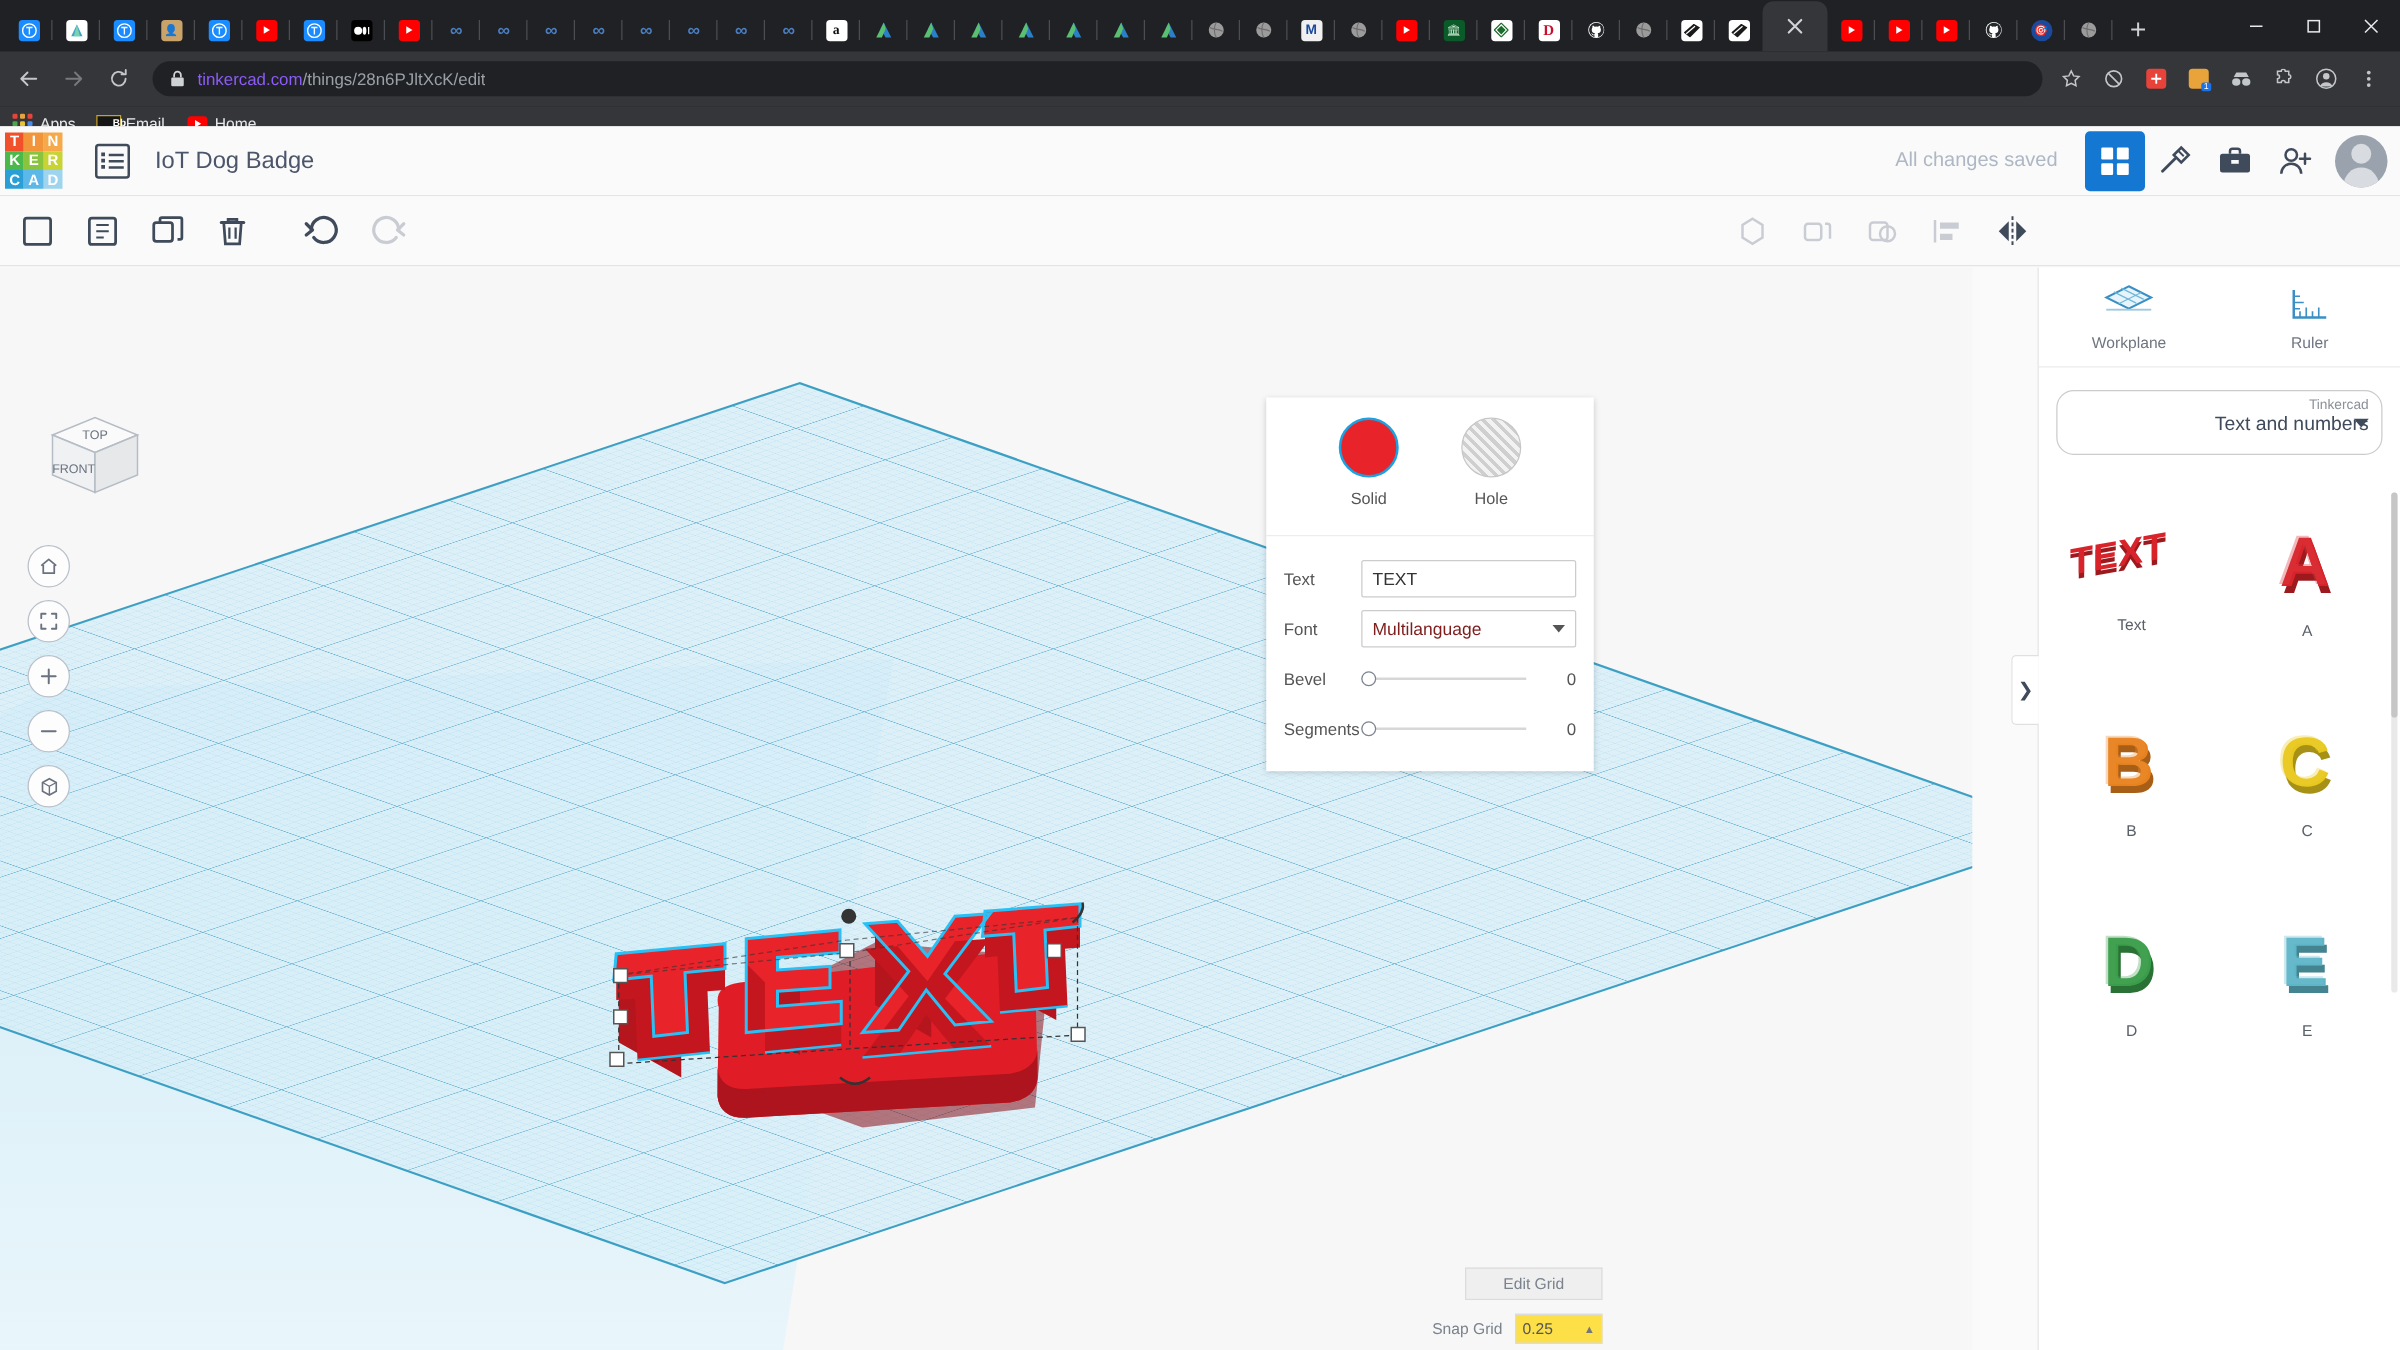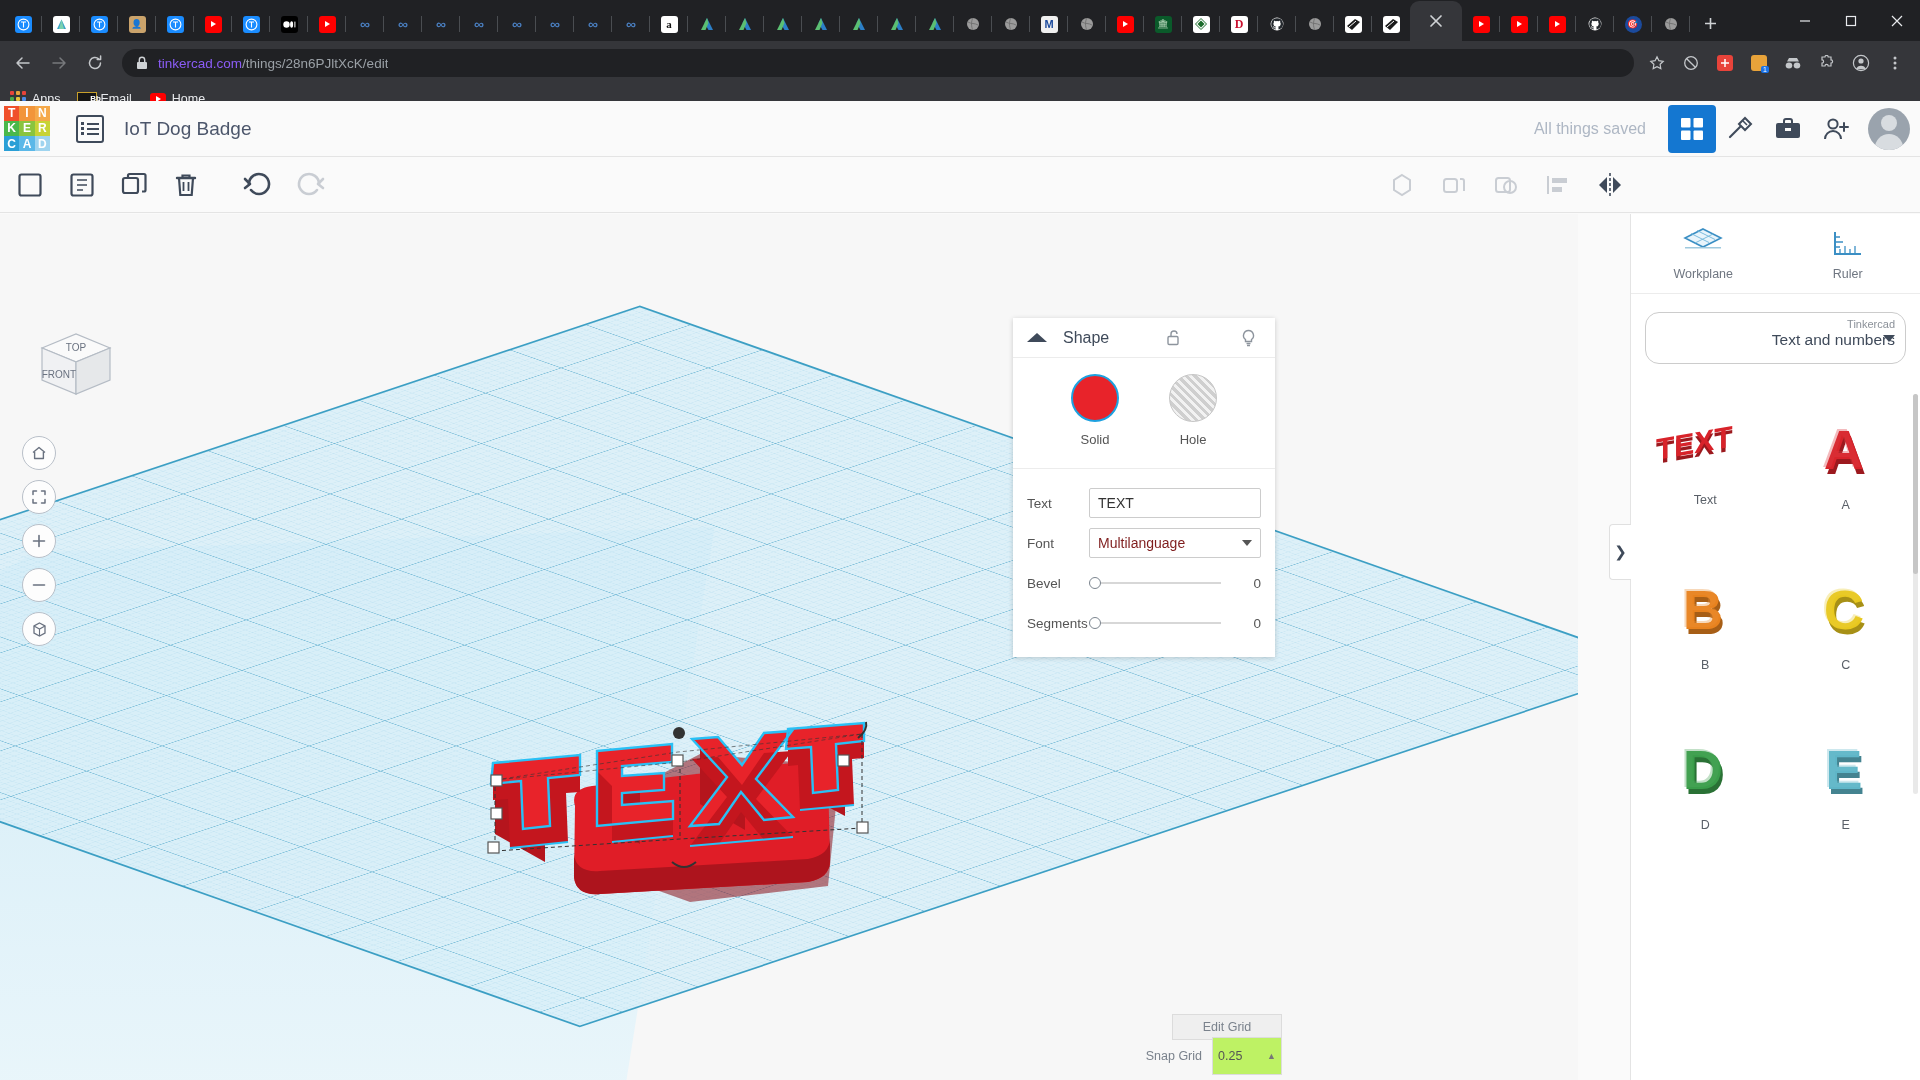--- a/index.html
+++ b/index.html
@@ -103,21 +103,21 @@
               background:#f7f7f7; overflow:hidden; }
   .vp-cube { position:absolute; left:28px; top:112px; width:80px; height:80px; }
   .vp-tools { position:absolute; left:22px; top:222px; display:flex; flex-direction:column; gap:10px;}
   .vpt { width:34px;height:34px;border-radius:50%;border:1.5px solid #b9c0c9;background:#fdfdfd;
          display:flex;align-items:center;justify-content:center; color:#6a7280; }
   .edit-grid { position:absolute; right:296px; bottom:40px; width:110px;height:26px;
                background:#efefef; border:1px solid #dcdcdc; color:#7a828c; font-size:12.5px;
                display:flex;align-items:center;justify-content:center; }
   .snap { position:absolute; right:296px; bottom:5px; display:flex; align-items:center; gap:10px;
           font-size:12.5px;color:#7a828c; }
-  .snapbox { width:70px;height:38px;background:#bef264;border:1px solid #dcdcdc;display:flex;
+  .snapbox { width:70px;height:24px;background:#fde047;border:1px solid #dcdcdc;display:flex;
              align-items:center;justify-content:space-between;padding:0 5px; font-size:12.5px;
              color:#555;}
 
   
   .shape-panel { position:absolute; left:1013px; top:217px; width:262px; background:#fff;
                  box-shadow:0 1px 5px rgba(0,0,0,.18); }
   .sp-head { height:40px; display:flex; align-items:center; padding:0 14px;
              border-bottom:1px solid #ececec; }
   .sp-caret { width:0;height:0;border-left:10px solid transparent;border-right:10px solid transparent;
               border-bottom:9px solid #3f4a5a; margin-right:16px; }
@@ -603,21 +603,21 @@
           <i>
             <b></b>
             <u></u>
           </i>
           <i>
             <b></b>
             <u></u>
           </i>
       </div>
       <div class="tc-title">IoT Dog Badge</div>
-      <div class="tc-saved">All things saved</div>
+      <div class="tc-saved">All changes saved</div>
 
       <div class="tc-hdr-btn active">
         <svg width="26" height="26" viewBox="0 0 26 26">
             <g fill="#fff">
               <rect x="2" y="2" width="9.5" height="9.5" rx="1"></rect>
               <rect x="14.5" y="2" width="9.5" height="9.5" rx="1"></rect>
               <rect x="2" y="14.5" width="9.5" height="9.5" rx="1"></rect>
               <rect x="14.5" y="14.5" width="9.5" height="9.5" rx="1"></rect>
             </g>
           </svg>
@@ -858,36 +858,20 @@
         <span>Snap Grid</span>
         <span class="snapbox">
           <span>0.25</span>
           <span style="color:#777;font-size:9px;">▲</span>
         </span>
       </div>
       <div style="position:absolute;right:300px;bottom:-10px;font-size:11px;color:#9aa2ab;">mm</div>
     </div>
 
     <div class="shape-panel">
-      <div class="sp-head">
-        <span class="sp-caret"></span>
-        <span class="sp-title">Shape</span>
-        <span class="sp-ico">
-          <svg width="15" height="17" viewBox="0 0 15 17">
-              <rect x="2" y="7.5" width="10" height="8" rx="1.2" stroke="#8d949d" stroke-width="1.4" fill="none"></rect>
-              <path d="M5 7.5V5a3 3 0 0 1 6 0" stroke="#8d949d" stroke-width="1.4" fill="none"></path>
-            </svg>
-        </span>
-        <span class="sp-ico">
-          <svg width="15" height="18" viewBox="0 0 15 18">
-              <path d="M7.5 1.5a5 5 0 0 1 3 9v2h-6v-2a5 5 0 0 1 3-9z" stroke="#8d949d" stroke-width="1.4" fill="none"></path>
-              <path d="M5.5 14.5h4M6 16.5h3" stroke="#8d949d" stroke-width="1.4"></path>
-            </svg>
-        </span>
-      </div>
       <div class="sp-body">
         <div class="sp-modes">
           <div class="mode">
             <div class="swatch solid"></div>
             <span>Solid</span>
           </div>
           <div class="mode">
             <div class="swatch hole"></div>
             <span>Hole</span>
           </div>

